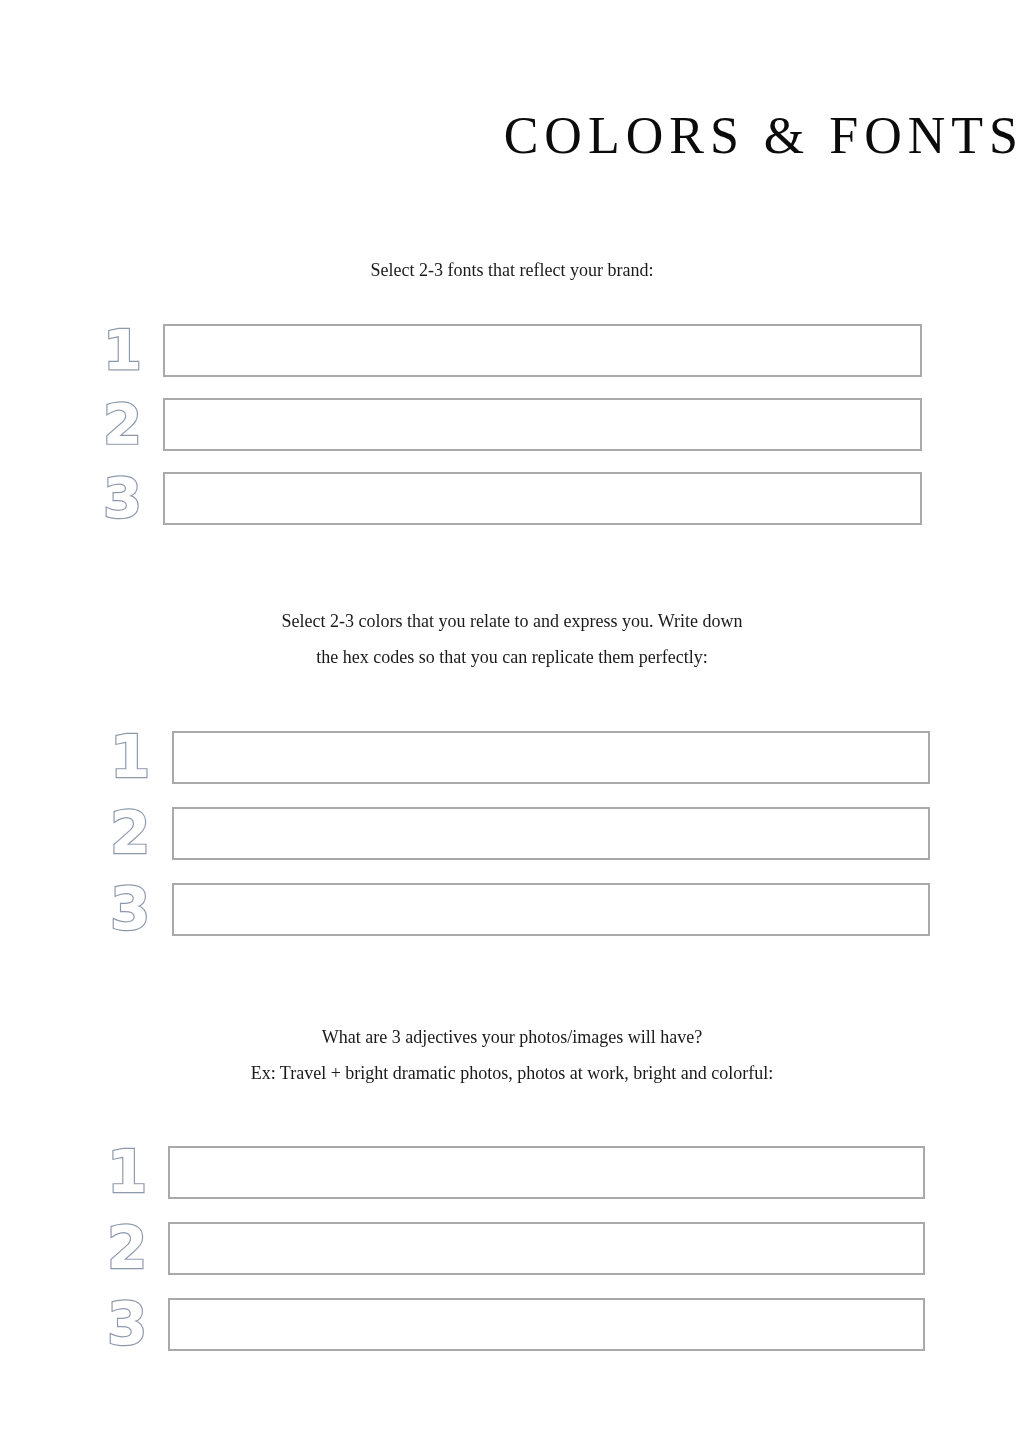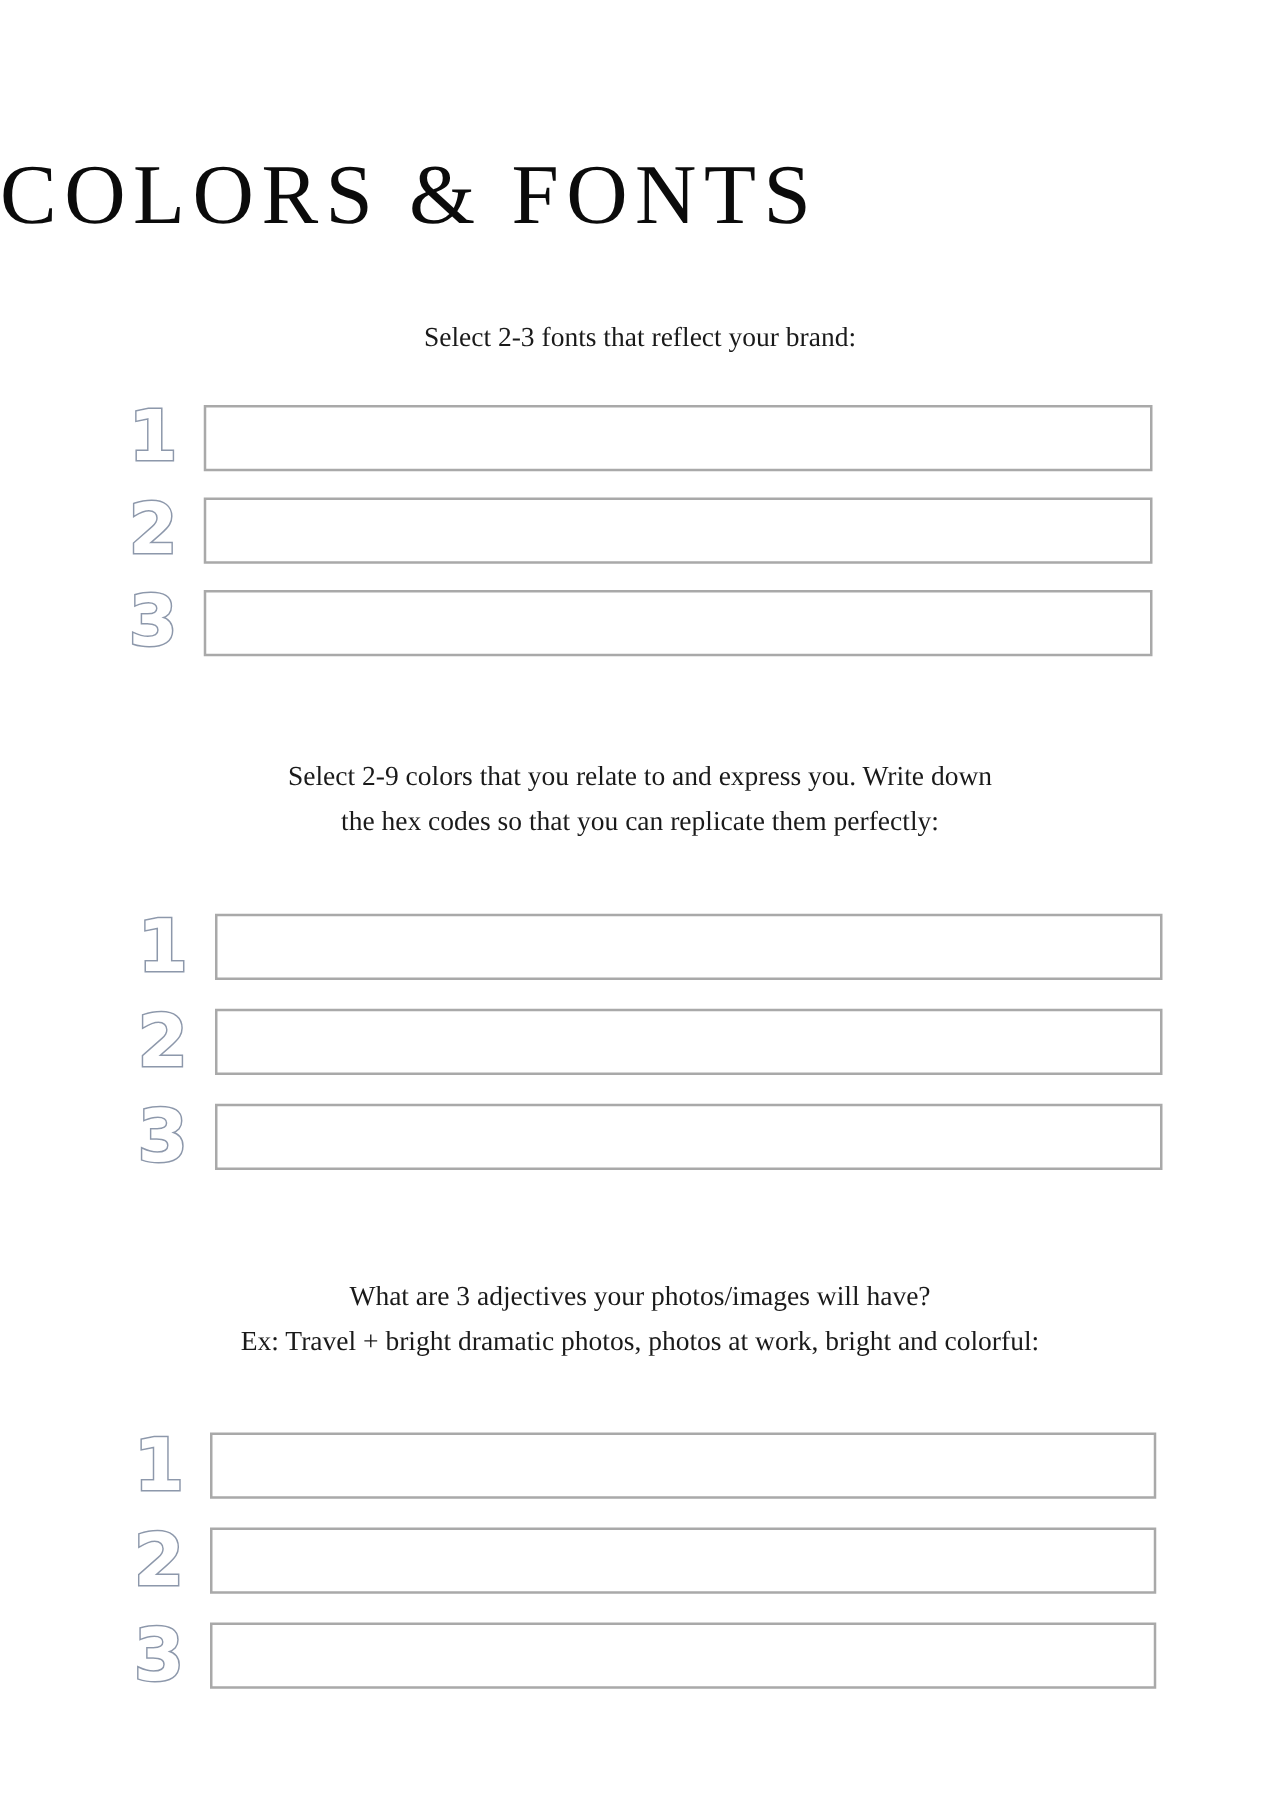--- a/index.html
+++ b/index.html
@@ -21,43 +21,43 @@
     inset: 0;
     background: #ffffff;
   }
 
   
   .title {
     position: absolute;
     left: 0;
     right: 0;
     top: 74px;
-    text-align: left;
+    text-align: right;
     font-family: "Liberation Serif", "DejaVu Serif", serif;
-    font-size: 68px;
+    font-size: 52px;
     line-height: 1.05;
     letter-spacing: 6px;
     font-weight: 400;
     color: #0b0b0b;
     white-space: nowrap;
   }
 
   
   .section {
     position: absolute;
     left: 0;
     right: 0;
   }
   .section-1 { top: 252px; }
   .section-2 { top: 603px; }
   .section-3 { top: 1019px; }
 
   .prompt {
     text-align: center;
-    font-size: 22px;
+    font-size: 18px;
     line-height: 36px;
     color: #1a1a1a;
     padding: 0 60px;
     font-family: "Liberation Serif", "DejaVu Serif", serif;
   }
   .prompt .line { display: block; white-space: nowrap; }
 
   
   .rows {
     margin-top: 0;
@@ -137,21 +137,21 @@
       <div class="row">
         <span class="numeral">3</span>
         <div class="inputbox"></div>
       </div>
 
     </div>
   </section>
 
   <section class="section section-2">
     <div class="prompt">
-      <span class="line">Select 2-9 colors that you relate to and express you. Write down</span>
+      <span class="line">Select 2-3 colors that you relate to and express you. Write down</span>
       <span class="line">the hex codes so that you can replicate them perfectly:</span>
     </div>
     <div class="rows">
 
       <div class="row">
         <span class="numeral">1</span>
         <div class="inputbox"></div>
       </div>
 
       <div class="row">

